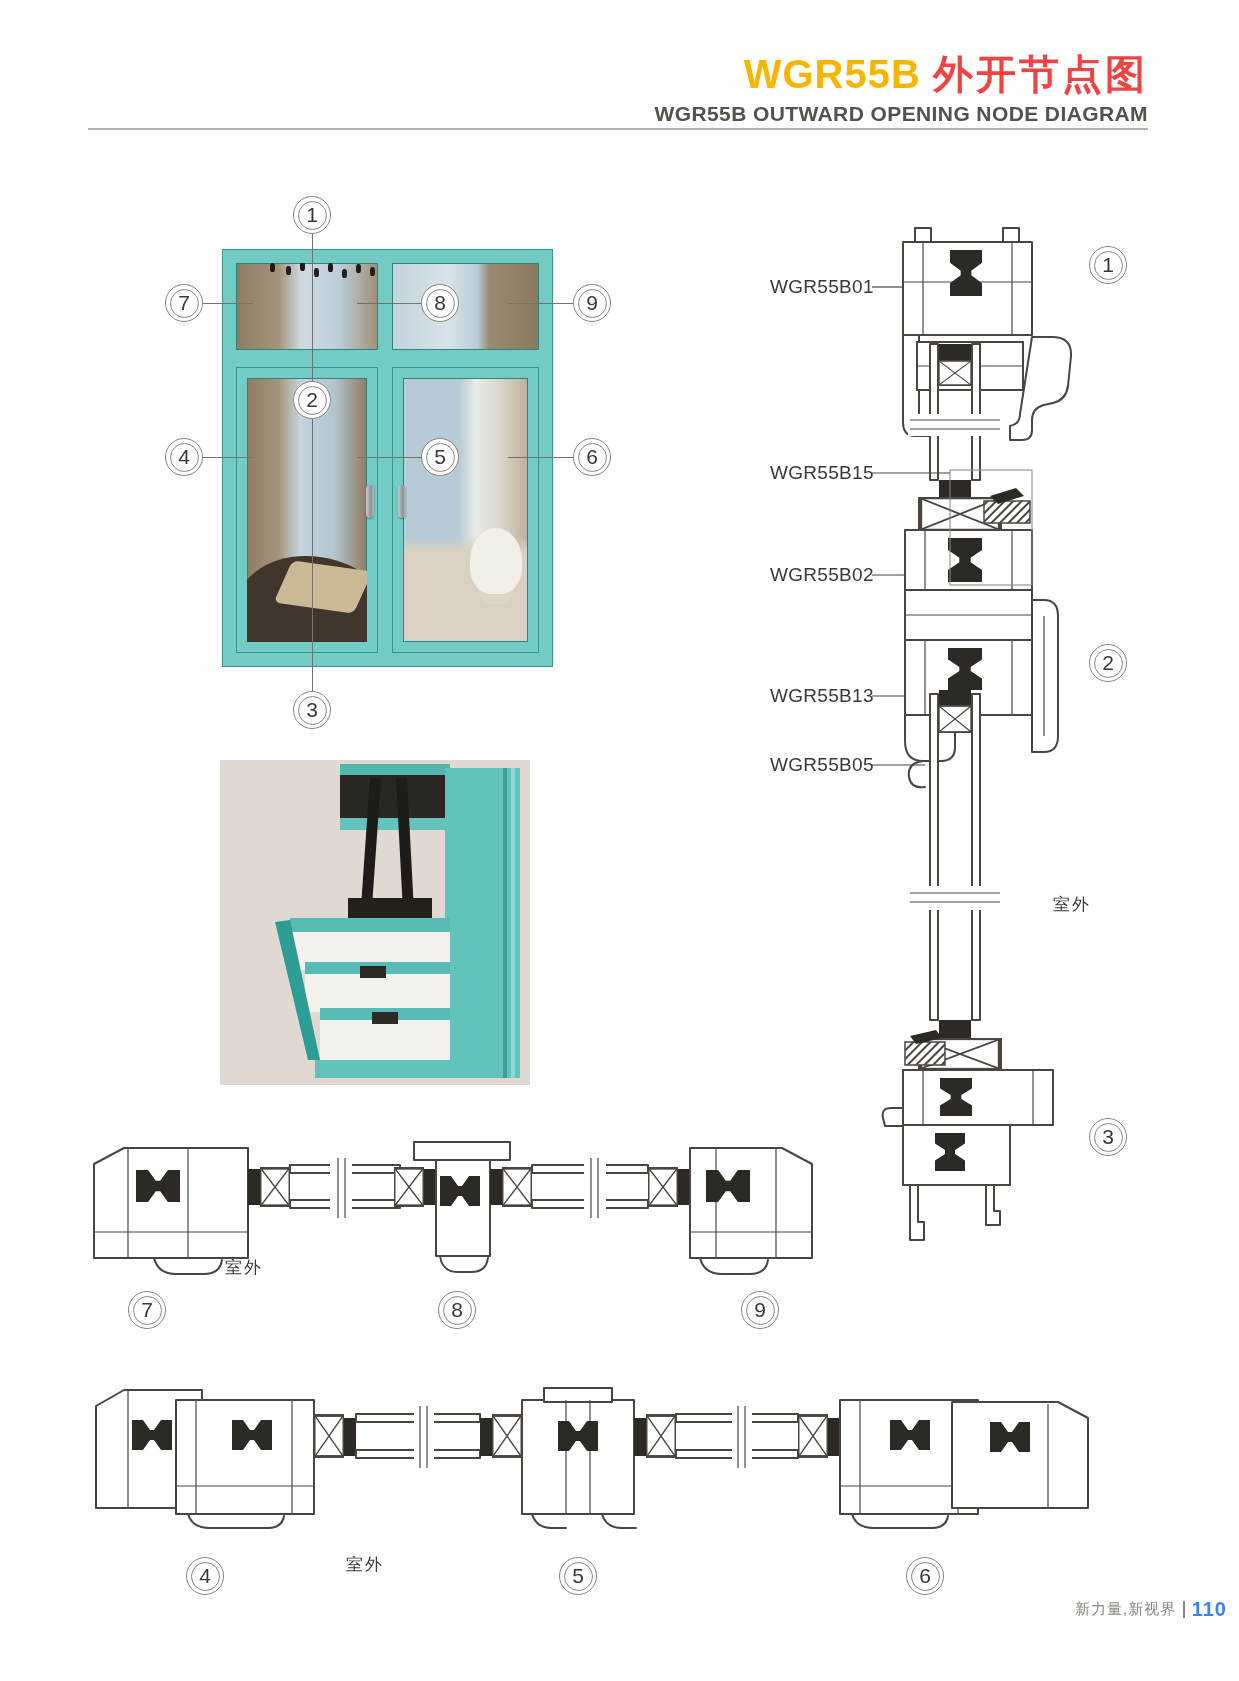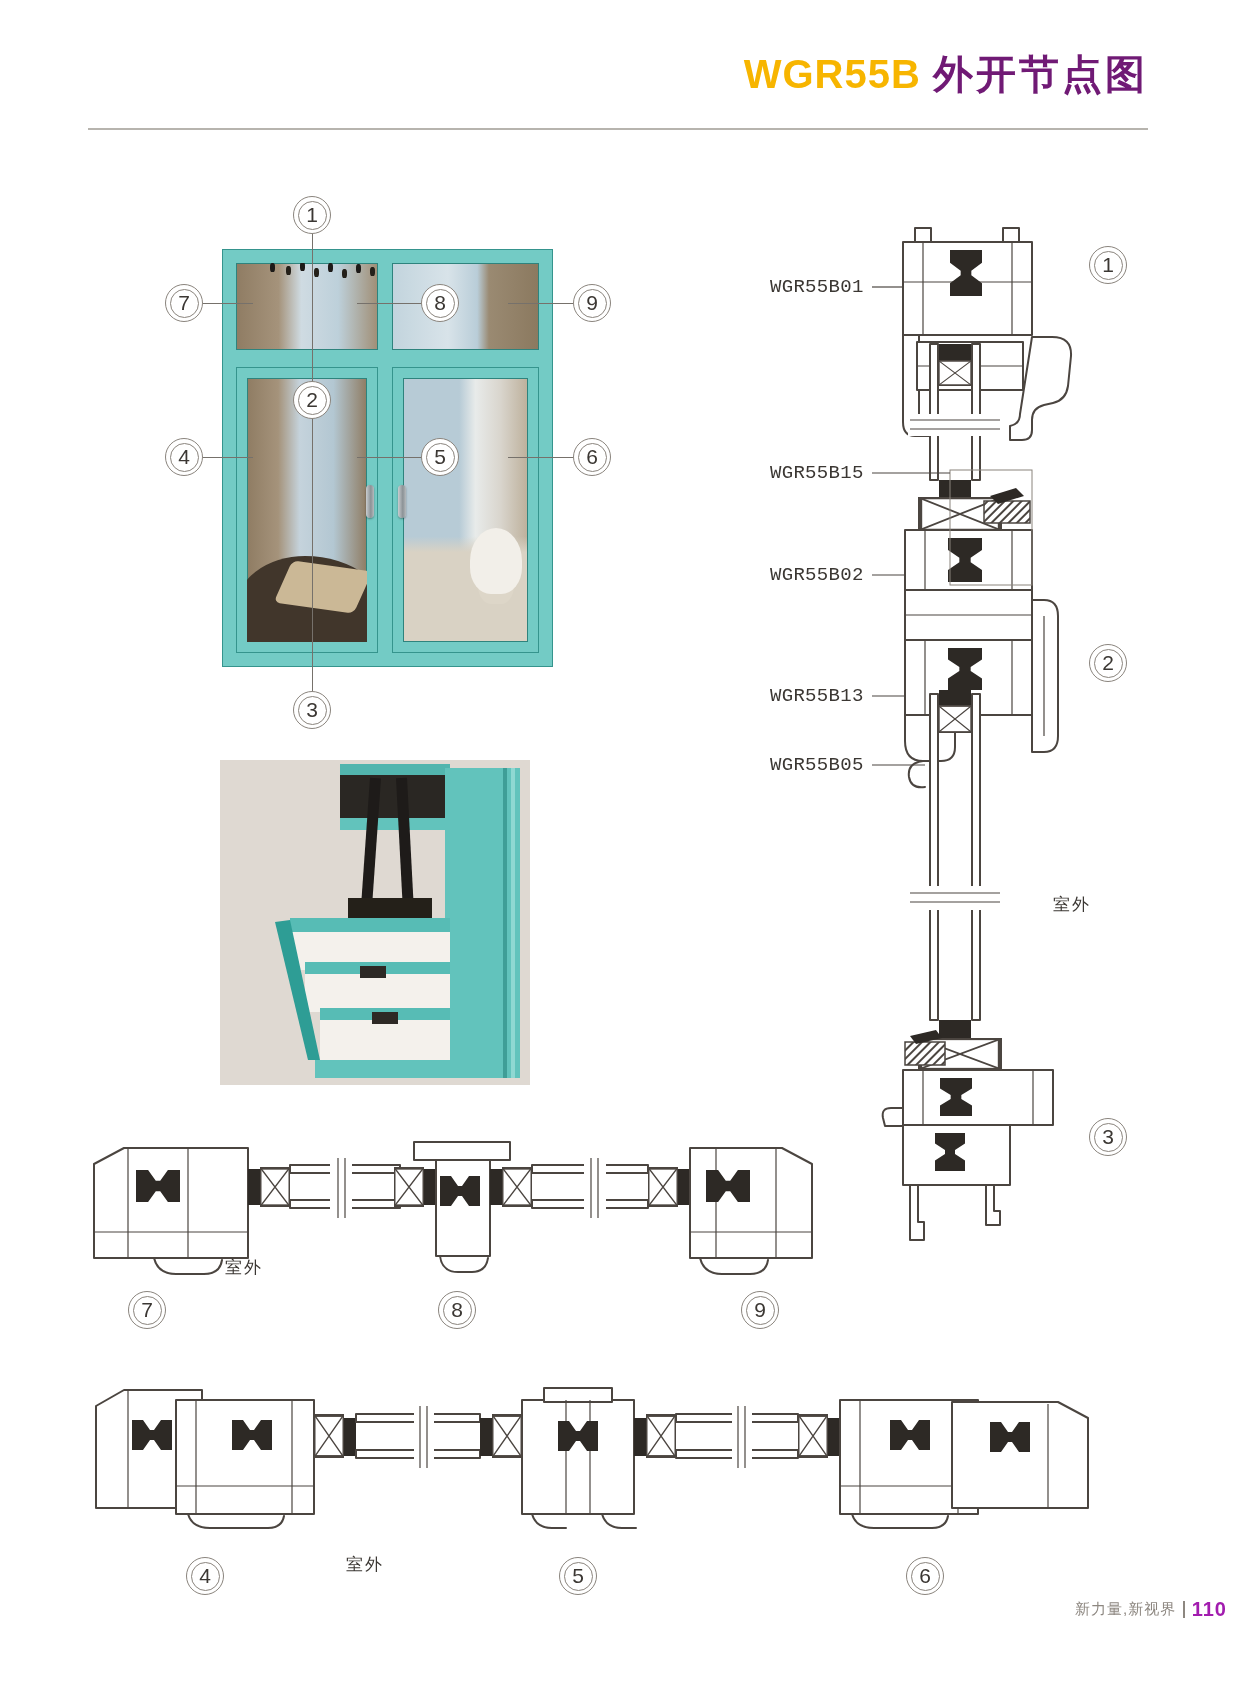--- a/index.html
+++ b/index.html
@@ -3,21 +3,21 @@
 <meta charset="utf-8">
 <style>
   html,body{margin:0;padding:0;background:#fff;}
   .page{position:relative;width:1239px;height:1681px;background:#ffffff;overflow:hidden;
         font-family:"Liberation Sans","DejaVu Sans",sans-serif;color:#3b3733;}
   .abs{position:absolute;}
   
   .hdr{position:absolute;left:0;right:91px;top:54px;text-align:right;line-height:1;}
   .hdr .t1{font-size:40px;font-weight:bold;letter-spacing:1px;}
   .hdr .model{color:#F7B500;}
-  .hdr .cn{color:#701a75;letter-spacing:3px;}
+  .hdr .cn{color:#ef4444;letter-spacing:3px;}
   .hdr .t2{margin-top:9px;font-size:21px;font-weight:bold;color:#55514B;letter-spacing:0.4px;}
   .rule{position:absolute;left:88px;top:128px;width:1060px;height:2px;background:#b7b4ae;}
   
   .co{position:absolute;width:38px;height:38px;border:1.4px solid #8a847d;border-radius:50%;
       background:#fff;display:flex;align-items:center;justify-content:center;box-sizing:border-box;}
   .co span{display:flex;align-items:center;justify-content:center;width:29px;height:29px;
       border:1px solid #8a847d;border-radius:50%;font-size:21px;color:#3b3733;box-sizing:border-box;}
   .lead{position:absolute;height:1px;background:#76716b;}
   .vlead{position:absolute;width:1px;background:#76716b;}
   
@@ -32,33 +32,33 @@
   .bed{position:absolute;left:-12px;bottom:-34px;width:130%;height:120px;background:#41362b;
        border-radius:45% 55% 0 0;}
   .blanket{position:absolute;left:30%;bottom:34px;width:80px;height:42px;background:#cbb896;
        transform:skew(-24deg,8deg);border-radius:6px;}
   .chair{position:absolute;right:6px;bottom:48px;width:52px;height:66px;background:#f2efe9;
        border-radius:50% 50% 40% 40%;box-shadow:0 18px 0 -8px #ddd6c8;}
   .chand{position:absolute;left:34px;top:0px;width:5px;height:9px;background:#1d1a18;border-radius:40%;
        box-shadow:16px 3px 0 #242019,30px -1px 0 #1d1a18,44px 5px 0 #242019,58px 0px 0 #1d1a18,
                   72px 6px 0 #242019,86px 1px 0 #1d1a18,100px 4px 0 #242019,112px -2px 0 #1d1a18;}
   
-  .plabel{position:absolute;left:770px;font-size:19px;letter-spacing:0.3px;color:#3b3733;font-family:Liberation Mono, monospace;}
+  .plabel{position:absolute;left:770px;font-size:19px;letter-spacing:0.3px;color:#3b3733;}
   .outdoor{position:absolute;font-size:17px;letter-spacing:2px;color:#3b3733;}
   
   .twht{fill:#ffffff;stroke:#4b4540;stroke-width:2;stroke-linejoin:round;}
   .tln{fill:none;stroke:#4b4540;stroke-width:2;stroke-linejoin:round;stroke-linecap:round;}
   .thin{fill:none;stroke:#4b4540;stroke-width:1.2;}
   .tblk{fill:#2d2925;stroke:none;}
   .mask{fill:#ffffff;stroke:none;}
   
   .footer{position:absolute;left:1075px;top:1598px;display:flex;align-items:center;gap:7px;}
   .footer .slogan{font-size:15px;color:#8d8780;letter-spacing:1px;}
   .footer .bar{width:1.5px;height:17px;background:#8d8780;}
-  .footer .pg{font-size:20px;font-weight:bold;color:#a21caf;letter-spacing:1px;}
+  .footer .pg{font-size:20px;font-weight:bold;color:#3b82f6;letter-spacing:1px;}
 </style>
 </head>
 <body>
 
 <div class="page">
 
   <svg width="0" height="0" style="position:absolute">
     <defs>
       <pattern id="hat" patternUnits="userSpaceOnUse" width="6" height="6" patternTransform="rotate(45)">
         <rect width="6" height="6" fill="#fff"></rect>
@@ -75,20 +75,21 @@
         <path d="M1,1 L39,29 M39,1 L1,29" stroke="#4b4540" stroke-width="1.4" fill="none"></path>
       </symbol>
     </defs>
   </svg>
 
   <div class="hdr">
     <div class="t1">
       <span class="model">WGR55B</span>
       <span class="cn">外开节点图</span>
     </div>
+    <div class="t2">WGR55B OUTWARD OPENING NODE DIAGRAM</div>
   </div>
   <div class="rule"></div>
 
   <div class="win">
 
     <div class="pane" style="left:14px;top:14px;width:142px;height:87px;
          background:linear-gradient(90deg,#8f7c63 0%,#a5937b 30%,#cfdbe2 46%,#bdd0da 72%,#a08e75 100%);">
       <div class="chand"></div>
     </div>
     <div class="pane" style="left:170px;top:14px;width:147px;height:87px;

